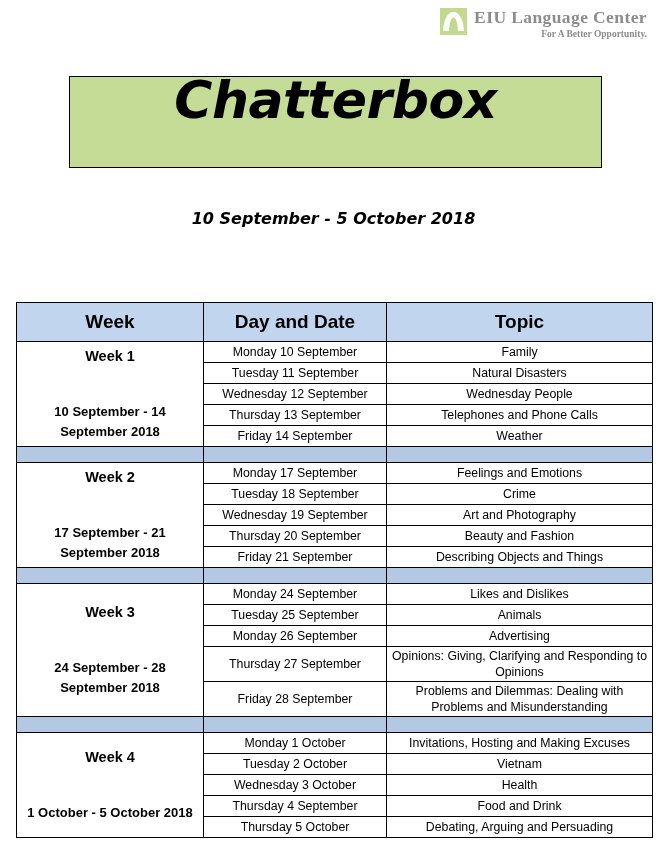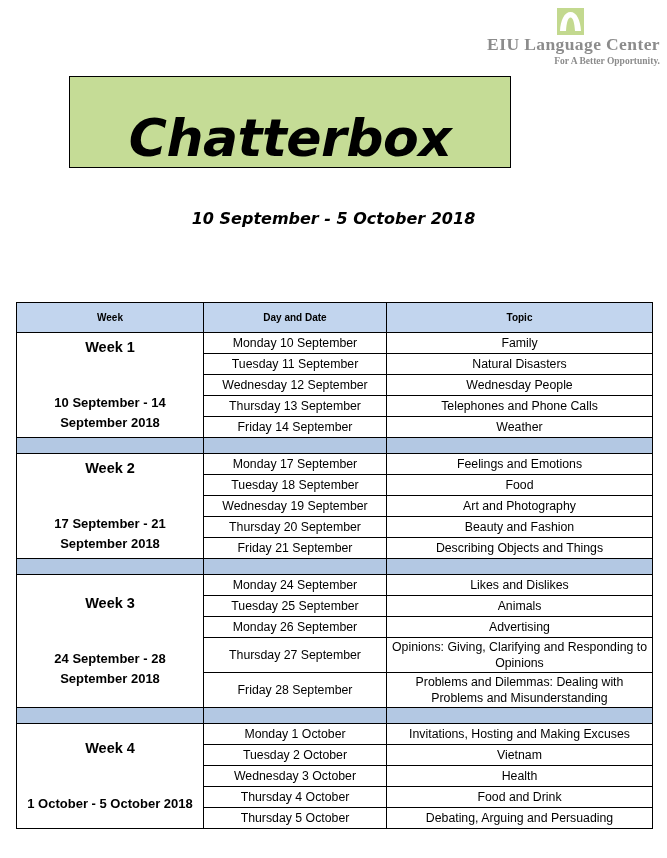--- a/index.html
+++ b/index.html
@@ -10,24 +10,23 @@
     height: 858px;
     background: #ffffff;
     font-family: "Liberation Sans", sans-serif;
     overflow: hidden;
   }
 
   
   .brand-bar {
     position: absolute;
     top: 8px;
-    right: 7px;
+    right: 20px;
     display: flex;
-    align-items: center;
-    flex-direction: column;
+    align-items: flex-start;
   }
   .brand-logo {
     width: 27px;
     height: 27px;
     background: #c3d98f;
     margin-right: 7px;
     position: relative;
     overflow: hidden;
     flex: none;
   }
@@ -51,26 +50,26 @@
     line-height: 12px;
     margin-top: 1px;
     white-space: nowrap;
   }
 
   
   .title-box {
     position: absolute;
     left: 69px;
     top: 76px;
-    width: 442px;
+    width: 533px;
     height: 92px;
     background: #c5dc96;
     border: 1.6px solid #000000;
     display: flex;
-    align-items: flex-end;
+    align-items: flex-start;
     justify-content: center;
   }
   .title-text {
     font-family: "DejaVu Sans", sans-serif;
     font-weight: bold;
     font-style: italic;
     font-size: 52px;
     color: #000000;
     letter-spacing: -0.5px;
     line-height: 1;
@@ -120,23 +119,23 @@
   .schedule-table td, .schedule-table th {
     border: 1.2px solid #000000;
     text-align: center;
     vertical-align: middle;
     padding: 1px 3px;
     color: #000000;
   }
 
   .hdr-cell {
     background: #c2d5ee;
-    font-size: 10px;
-    font-weight: bold;
-    height: 30px;
+    font-size: 19px;
+    font-weight: bold;
+    height: 39px;
     line-height: 18px;
   }
 
   .week-cell {
     font-size: 13.5px;
     font-weight: bold;
     line-height: 20px;
     padding: 2px 6px;
   }
   .week-cell .wk-title { display: block; font-size: 14.5px; margin-bottom: 1px; }
@@ -230,21 +229,21 @@
       <tr>
         <td class="week-cell" rowspan="5">
           <span class="wk-title">Week 2</span>
           <span class="wk-range">17 September - 21 September 2018</span>
         </td>
         <td class="day-cell">Monday 17 September</td>
         <td class="topic-cell">Feelings and Emotions</td>
       </tr>
       <tr>
         <td class="day-cell">Tuesday 18 September</td>
-        <td class="topic-cell">Food</td>
+        <td class="topic-cell">Crime</td>
       </tr>
       <tr>
         <td class="day-cell">Wednesday 19 September</td>
         <td class="topic-cell">Art and Photography</td>
       </tr>
       <tr>
         <td class="day-cell">Thursday 20 September</td>
         <td class="topic-cell">Beauty and Fashion</td>
       </tr>
       <tr>
@@ -295,21 +294,21 @@
       </tr>
       <tr>
         <td class="day-cell">Tuesday 2 October</td>
         <td class="topic-cell">Vietnam</td>
       </tr>
       <tr>
         <td class="day-cell">Wednesday 3 October</td>
         <td class="topic-cell">Health</td>
       </tr>
       <tr>
-        <td class="day-cell">Thursday 4 October</td>
+        <td class="day-cell">Thursday 4 September</td>
         <td class="topic-cell">Food and Drink</td>
       </tr>
       <tr>
         <td class="day-cell">Thursday 5 October</td>
         <td class="topic-cell">Debating, Arguing and Persuading</td>
       </tr>
     </tbody>
 </table>
 
 </body></html>

